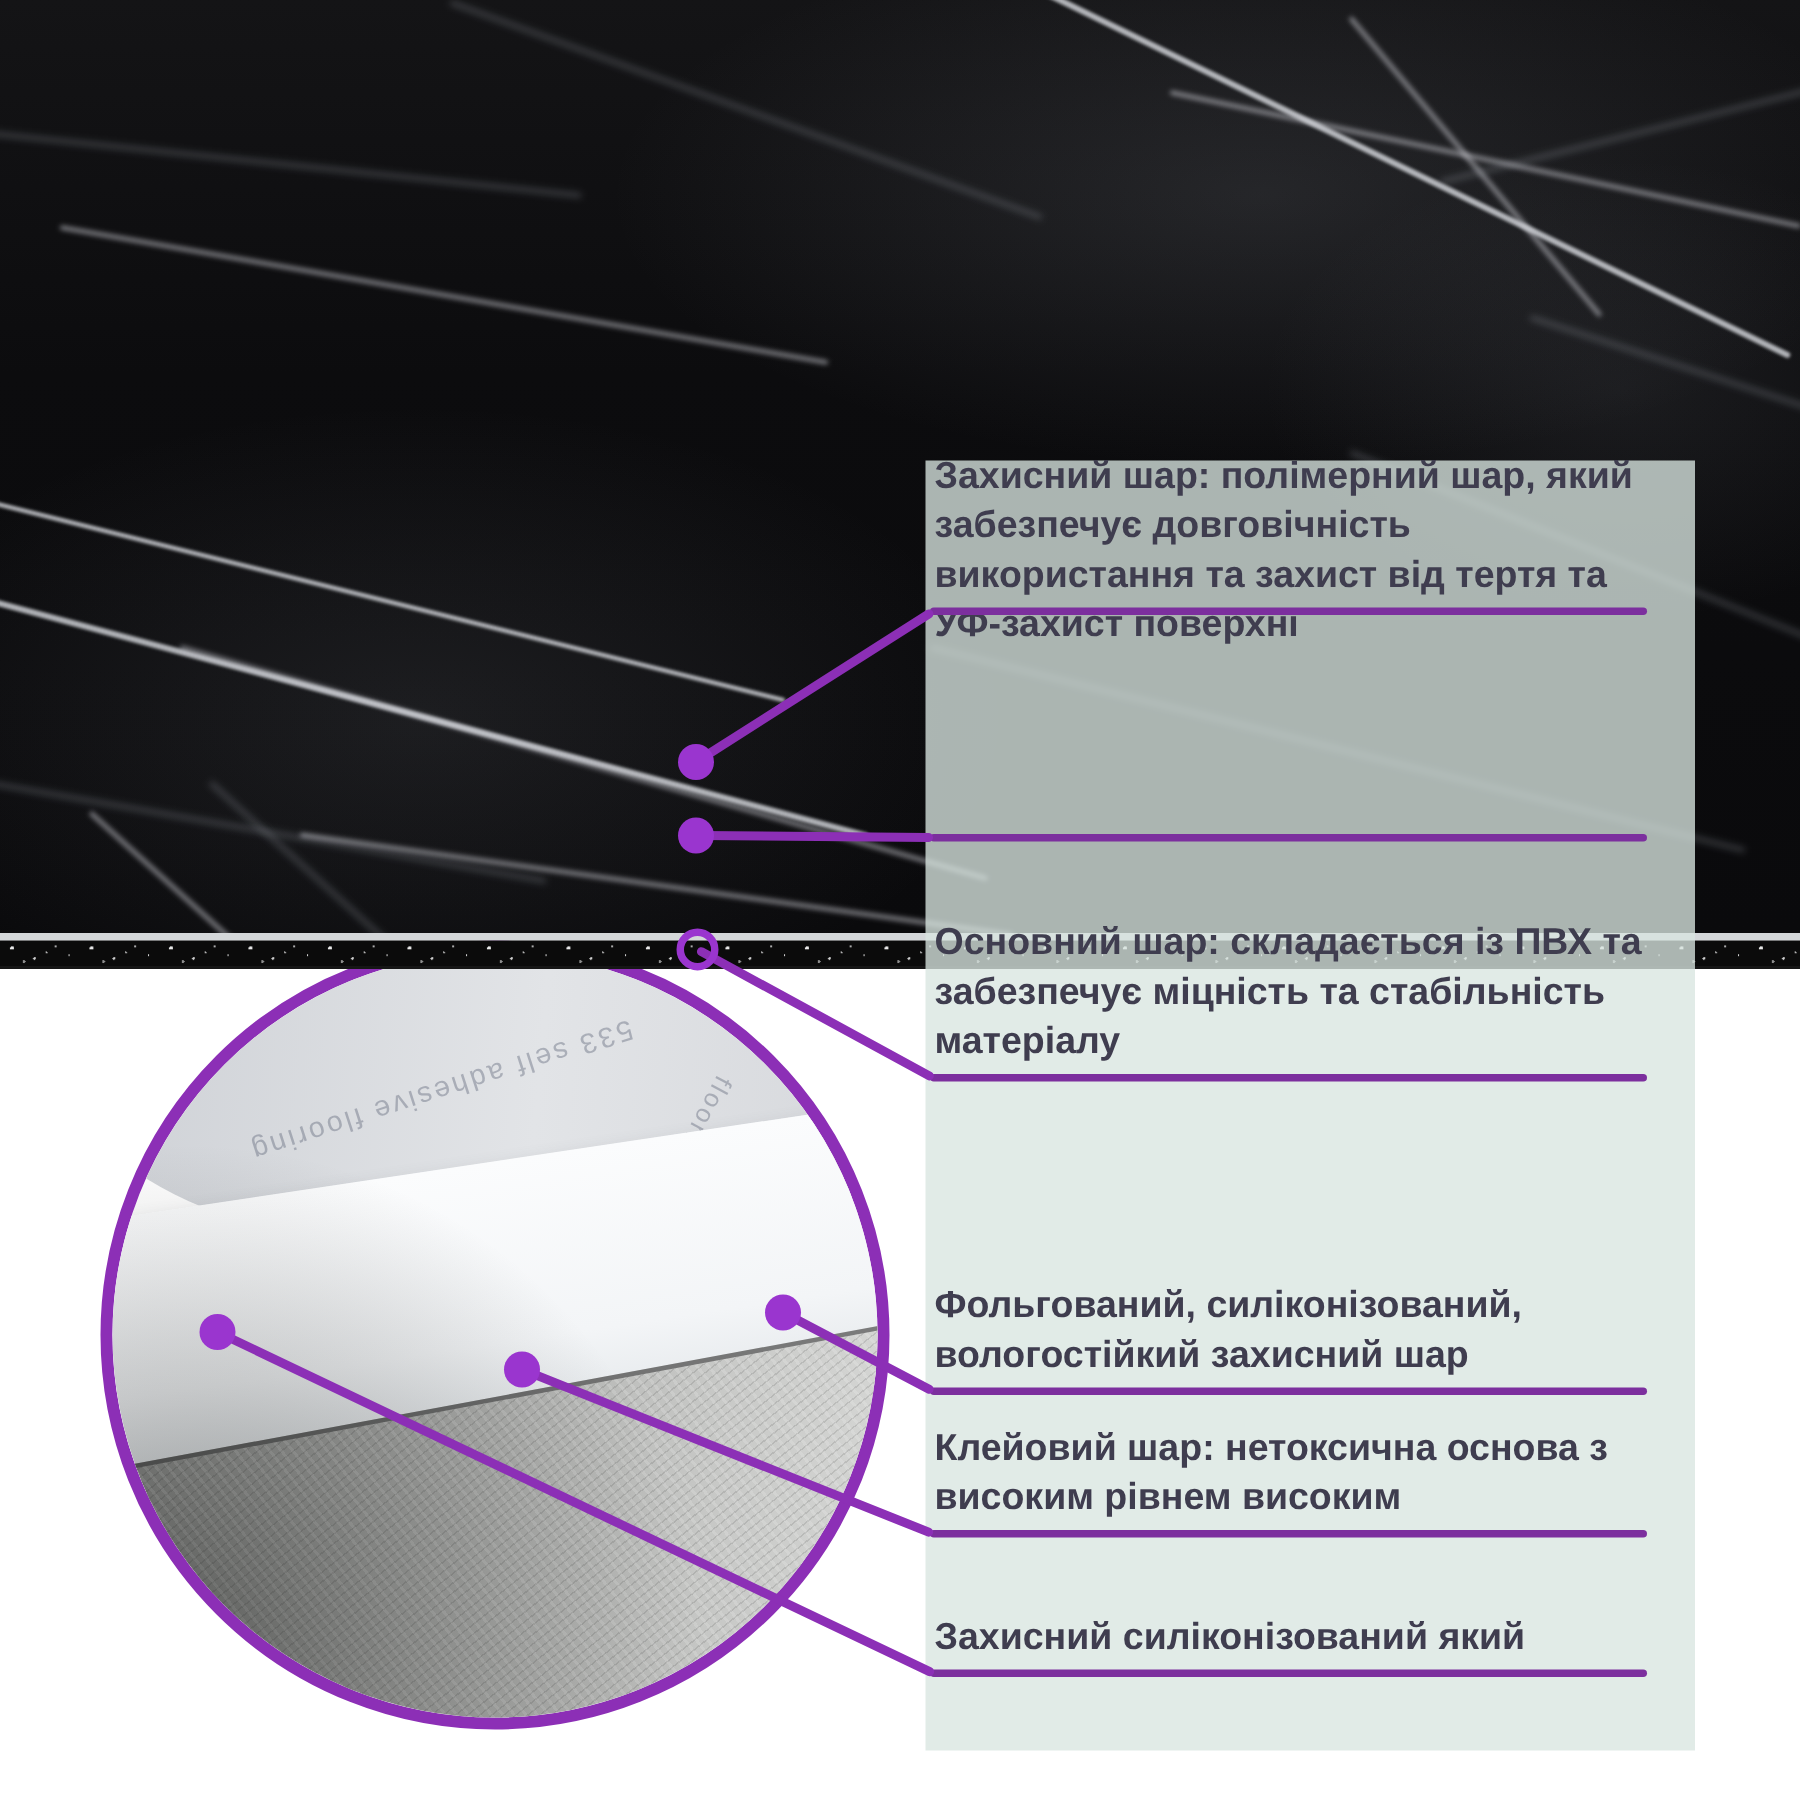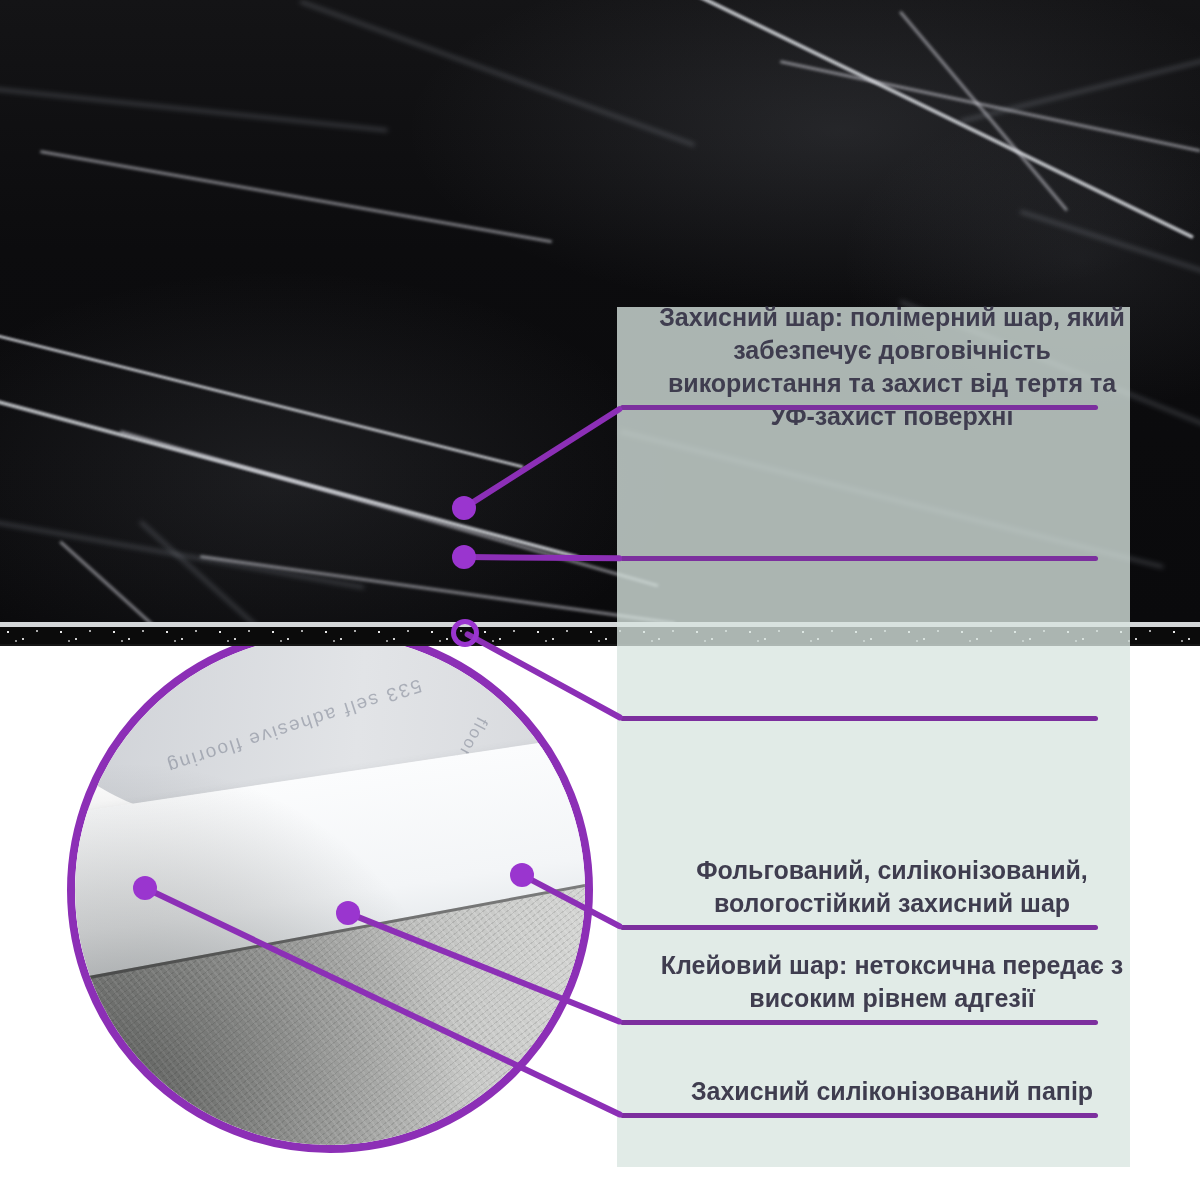--- a/index.html
+++ b/index.html
@@ -75,22 +75,22 @@
     background:
       repeating-linear-gradient(62deg, rgba(255,255,255,0.14) 0 2px, transparent 2px 6px),
       repeating-linear-gradient(-28deg, rgba(0,0,0,0.10) 0 1px, transparent 1px 5px);
   }
   
   .panel{
     position:absolute;left:617px;top:307px;width:513px;height:860px;
     background:var(--panel);z-index:3;
   }
   .tb{
-    position:absolute;left:6px;width:480px;text-align:center;
-    color:var(--txt);font-size:25px;line-height:33px;font-weight:700;margin-left:29px;
+    position:absolute;left:6px;width:480px;
+    color:var(--txt);font-size:25px;line-height:33px;font-weight:700;
   }
   .ul{position:absolute;left:3px;width:478px;height:5px;background:var(--underline);border-radius:3px;}
   
   .ln{position:absolute;height:6px;border-radius:3px;background:var(--purple);transform-origin:0 3px;z-index:4;}
   .dot{position:absolute;width:24px;height:24px;border-radius:50%;background:var(--dot);z-index:5;}
   .ring{position:absolute;width:18px;height:18px;border:5px solid var(--dot);border-radius:50%;background:transparent;z-index:5;}
 </style>
 </head>
 <body>
 
@@ -127,29 +127,30 @@
     <div class="sheet-white"></div>
     <div class="foil"></div>
   </div>
 
   <div class="panel">
     <div class="tb" style="top:-6px">Захисний шар: полімерний шар, який забезпечує довговічність використання та захист від тертя та УФ-захист поверхні</div>
     <div class="ul" style="top:98px"></div>
 
     <div class="ul" style="top:249px"></div>
 
+    <div class="tb" style="top:305px">Основний шар: складається із ПВХ та забезпечує міцність та стабільність матеріалу</div>
     <div class="ul" style="top:409px"></div>
 
     <div class="tb" style="top:547px">Фольгований, силіконізований, вологостійкий захисний шар</div>
     <div class="ul" style="top:618px"></div>
 
-    <div class="tb" style="top:642px">Клейовий шар: нетоксична передає з високим рівнем адгезії</div>
+    <div class="tb" style="top:642px">Клейовий шар: нетоксична основа з високим рівнем високим</div>
     <div class="ul" style="top:713px"></div>
 
-    <div class="tb" style="top:768px">Захисний силіконізований папір</div>
+    <div class="tb" style="top:768px">Захисний силіконізований який</div>
     <div class="ul" style="top:806px"></div>
   </div>
 
   <div class="ln" style="left:464px;top:505px;width:187px;transform:rotate(-32.45deg);"></div>
   <div class="ln" style="left:464px;top:554px;width:158px;transform:rotate(0.5deg);"></div>
   <div class="ln" style="left:465px;top:630px;width:179px;transform:rotate(28.6deg);"></div>
   <div class="ln" style="left:522px;top:872px;width:113px;transform:rotate(27.7deg);"></div>
   <div class="ln" style="left:348px;top:910px;width:295px;transform:rotate(21.8deg);"></div>
   <div class="ln" style="left:145px;top:885px;width:529px;transform:rotate(25.5deg);"></div>
 

